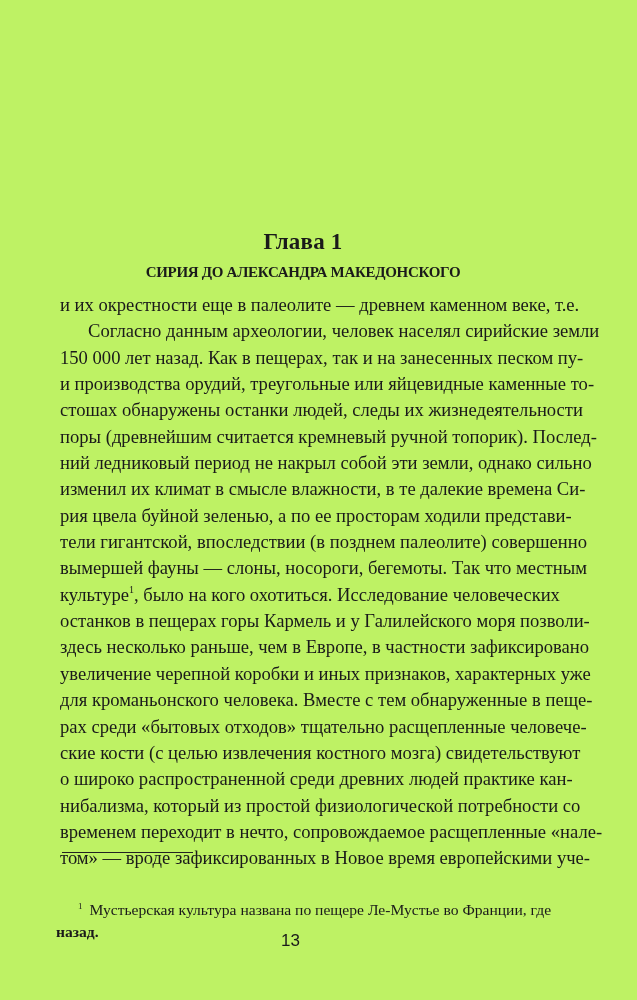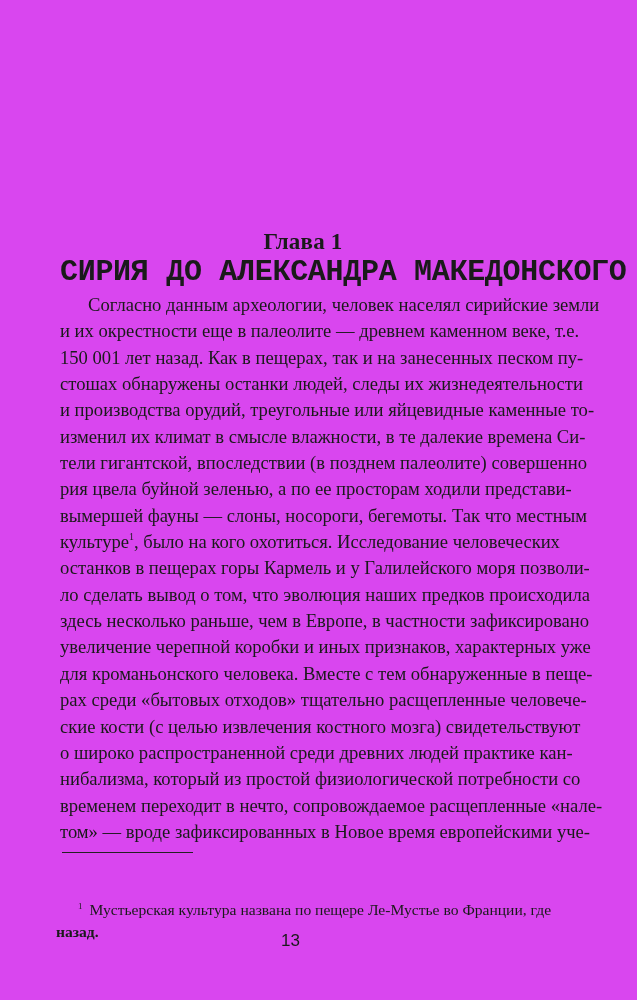--- a/index.html
+++ b/index.html
@@ -12,42 +12,41 @@
       height: 1000px;
       position: relative;
       overflow: hidden;
       color: #1a1a1a;
       font-family: "Liberation Serif", "DejaVu Serif", serif;
     }
     .page {
       position: absolute;
       left: 0; top: 0;
       width: 637px; height: 1000px;
-      background: #d946ef;
+      background: #bef264;
     }
     .chapter-heading {
       position: absolute;
       left: 60px;
       width: 486px;
       top: 227px;
       text-align: center;
       font-weight: bold;
       font-family: "Liberation Serif", "DejaVu Serif", serif;
     }
     .chapter-number {
       font-size: 23px;
       line-height: 30px;
       letter-spacing: 0.2px;
     }
     .chapter-title {
-      font-size: 30px;
+      font-size: 15px;
       line-height: 30px;
       white-space: nowrap;
       letter-spacing: -0.3px;
-      font-family: Liberation Mono, monospace;
     }
     .body-text {
       position: absolute;
       left: 60px;
       top: 292px;
       width: 486px;
     }
     .line {
       display: block;
       height: 26.35px;
@@ -114,32 +113,33 @@
 <body>
 
 <div class="page">
 
   <div class="chapter-heading">
     <div class="chapter-number">Глава 1</div>
     <div class="chapter-title">СИРИЯ ДО АЛЕКСАНДРА МАКЕДОНСКОГО</div>
   </div>
 
   <div class="body-text">
+    <span class="line">и их окрестности еще в палеолите — древнем каменном веке, т.е.</span>
     <span class="line indent">Согласно данным археологии, человек населял сирийские земли</span>
-    <span class="line">и их окрестности еще в палеолите — древнем каменном веке, т.е.</span>
-    <span class="line">150 001 лет назад. Как в пещерах, так и на занесенных песком пу-</span>
+    <span class="line">150 000 лет назад. Как в пещерах, так и на занесенных песком пу-</span>
+    <span class="line">и производства орудий, треугольные или яйцевидные каменные то-</span>
     <span class="line">стошах обнаружены останки людей, следы их жизнедеятельности</span>
-    <span class="line">и производства орудий, треугольные или яйцевидные каменные то-</span>
+    <span class="line">поры (древнейшим считается кремневый ручной топорик). Послед-</span>
+    <span class="line">ний ледниковый период не накрыл собой эти земли, однако сильно</span>
     <span class="line">изменил их климат в смысле влажности, в те далекие времена Си-</span>
+    <span class="line">рия цвела буйной зеленью, а по ее просторам ходили представи-</span>
     <span class="line">тели гигантской, впоследствии (в позднем палеолите) совершенно</span>
-    <span class="line">рия цвела буйной зеленью, а по ее просторам ходили представи-</span>
     <span class="line">вымершей фауны — слоны, носороги, бегемоты. Так что местным</span>
     <span class="line"><span>культуре</span><sup class="fn-ref">1</sup><span>, было на кого охотиться. Исследование человеческих</span></span>
     <span class="line">останков в пещерах горы Кармель и у Галилейского моря позволи-</span>
-    <span class="line">ло сделать вывод о том, что эволюция наших предков происходила</span>
     <span class="line">здесь несколько раньше, чем в Европе, в частности зафиксировано</span>
     <span class="line">увеличение черепной коробки и иных признаков, характерных уже</span>
     <span class="line">для кроманьонского человека. Вместе с тем обнаруженные в пеще-</span>
     <span class="line">рах среди «бытовых отходов» тщательно расщепленные человече-</span>
     <span class="line">ские кости (с целью извлечения костного мозга) свидетельствуют</span>
     <span class="line">о широко распространенной среди древних людей практике кан-</span>
     <span class="line">нибализма, который из простой физиологической потребности со</span>
     <span class="line">временем переходит в нечто, сопровождаемое расщепленные «нале-</span>
     <span class="line">том» — вроде зафиксированных в Новое время европейскими уче-</span>
   </div>

